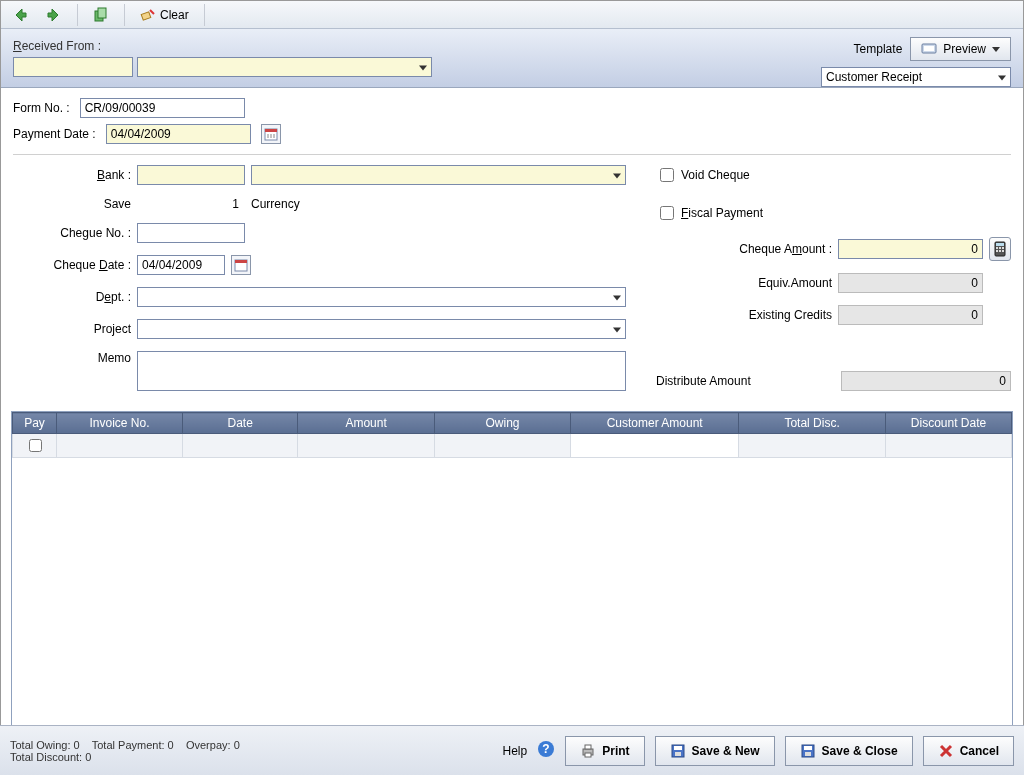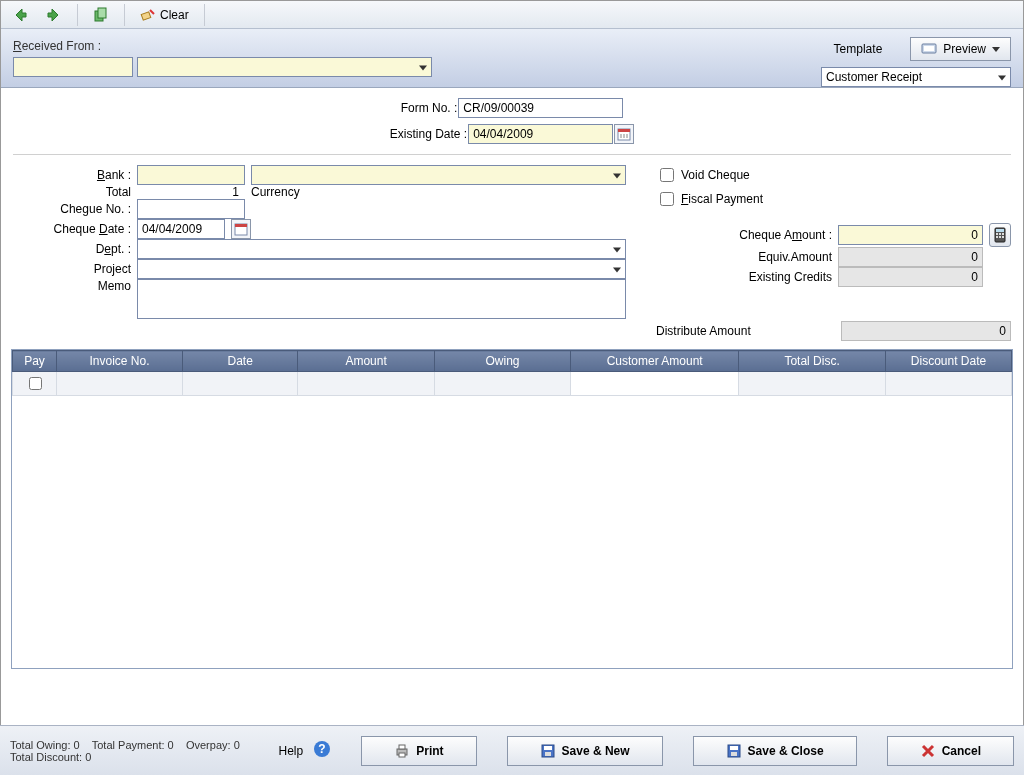--- a/index.html
+++ b/index.html
@@ -105,69 +105,68 @@
     background: linear-gradient(#fdfdfd, #e1e6ee);
     border: 1px solid #8a96aa;
     border-radius: 0;
     height: 24px;
     padding: 0 10px;
     display: inline-flex;
     align-items: center;
     gap: 6px;
     cursor: pointer;
     font: inherit;
-    margin-left: 20px;
   }
   .btn-big {
     height: 30px;
     font-weight: bold;
-    padding: 0 32px;
+    padding: 0 14px;
   }
   .template-select-row {
     position: absolute;
     right: 12px;
     top: 38px;
   }
   .main {
     padding: 10px 12px 0 12px;
   }
   .pair-row {
     display: flex;
-    justify-content: center;
-    align-items: center;
-    gap: 1px;
+    justify-content: flex-start;
+    align-items: center;
+    gap: 10px;
     margin-bottom: 6px;
   }
   .pair-row .lbl { text-align: right; }
   hr.sep {
     border: none;
     border-top: 1px solid #d0d0d0;
     margin: 10px 0;
   }
   .grid2 {
     display: flex;
     gap: 30px;
   }
   .leftcol { flex: 1.05; }
   .rightcol { width: 355px; }
   .frow {
     display: flex;
     align-items: center;
-    margin-bottom: 0;
+    margin-bottom: 12px;
     gap: 6px;
   }
   .frow .lbl2 {
     width: 118px;
     text-align: right;
   }
   .checkbox-row {
     display: flex;
     align-items: center;
     gap: 4px;
-    margin-bottom: 4px;
+    margin-bottom: 18px;
   }
   .checkbox-row input { width: 14px; height: 14px; }
   .tablewrap {
     margin: 8px 10px 0 10px;
     border: 1px solid #8fa1be;
     height: 320px;
     overflow: auto;
     background: #fff;
   }
   table.data {
@@ -292,21 +291,21 @@
   </div>
 </div>
 
 <div class="main">
 
   <div class="pair-row">
     <span class="lbl">Form No. :</span>
     <input class="input-plain" style="width: 165px;" value="CR/09/00039">
   </div>
   <div class="pair-row">
-    <span class="lbl">Existing Date :</span>
+    <span class="lbl">Payment Date :</span>
     <input class="input-yellow" style="width: 145px;" value="04/04/2009">
     <span class="cal-btn">
       <svg class="icon-svg" viewBox="0 0 16 16">
           <rect x="2" y="3" width="12" height="11" fill="#fff" stroke="#7a8aaa"></rect>
           <rect x="2" y="3" width="12" height="3" fill="#c44"></rect>
           <line x1="5" y1="8" x2="5" y2="12" stroke="#888"></line>
           <line x1="8" y1="8" x2="8" y2="12" stroke="#888"></line>
           <line x1="11" y1="8" x2="11" y2="12" stroke="#888"></line>
         </svg>
     </span>
@@ -318,21 +317,21 @@
 
     <div class="leftcol">
       <div class="frow">
         <span class="lbl2"><u>B</u>ank :</span>
         <input class="input-yellow" style="width: 108px;">
         <div class="combo" style="flex:1">
           <input class="input-yellow" style="">
         </div>
       </div>
       <div class="frow">
-        <span class="lbl2">Total</span>
+        <span class="lbl2">Save</span>
         <span style="width:108px; text-align:right; padding-right:6px;">1</span>
         <span>Currency</span>
       </div>
       <div class="frow">
         <span class="lbl2">Chegue No. :</span>
         <input class="input-plain" style="width: 108px;">
       </div>
       <div class="frow">
         <span class="lbl2">Cheque <u>D</u>ate :</span>
         <input class="input-plain" style="width: 88px;" value="04/04/2009">

